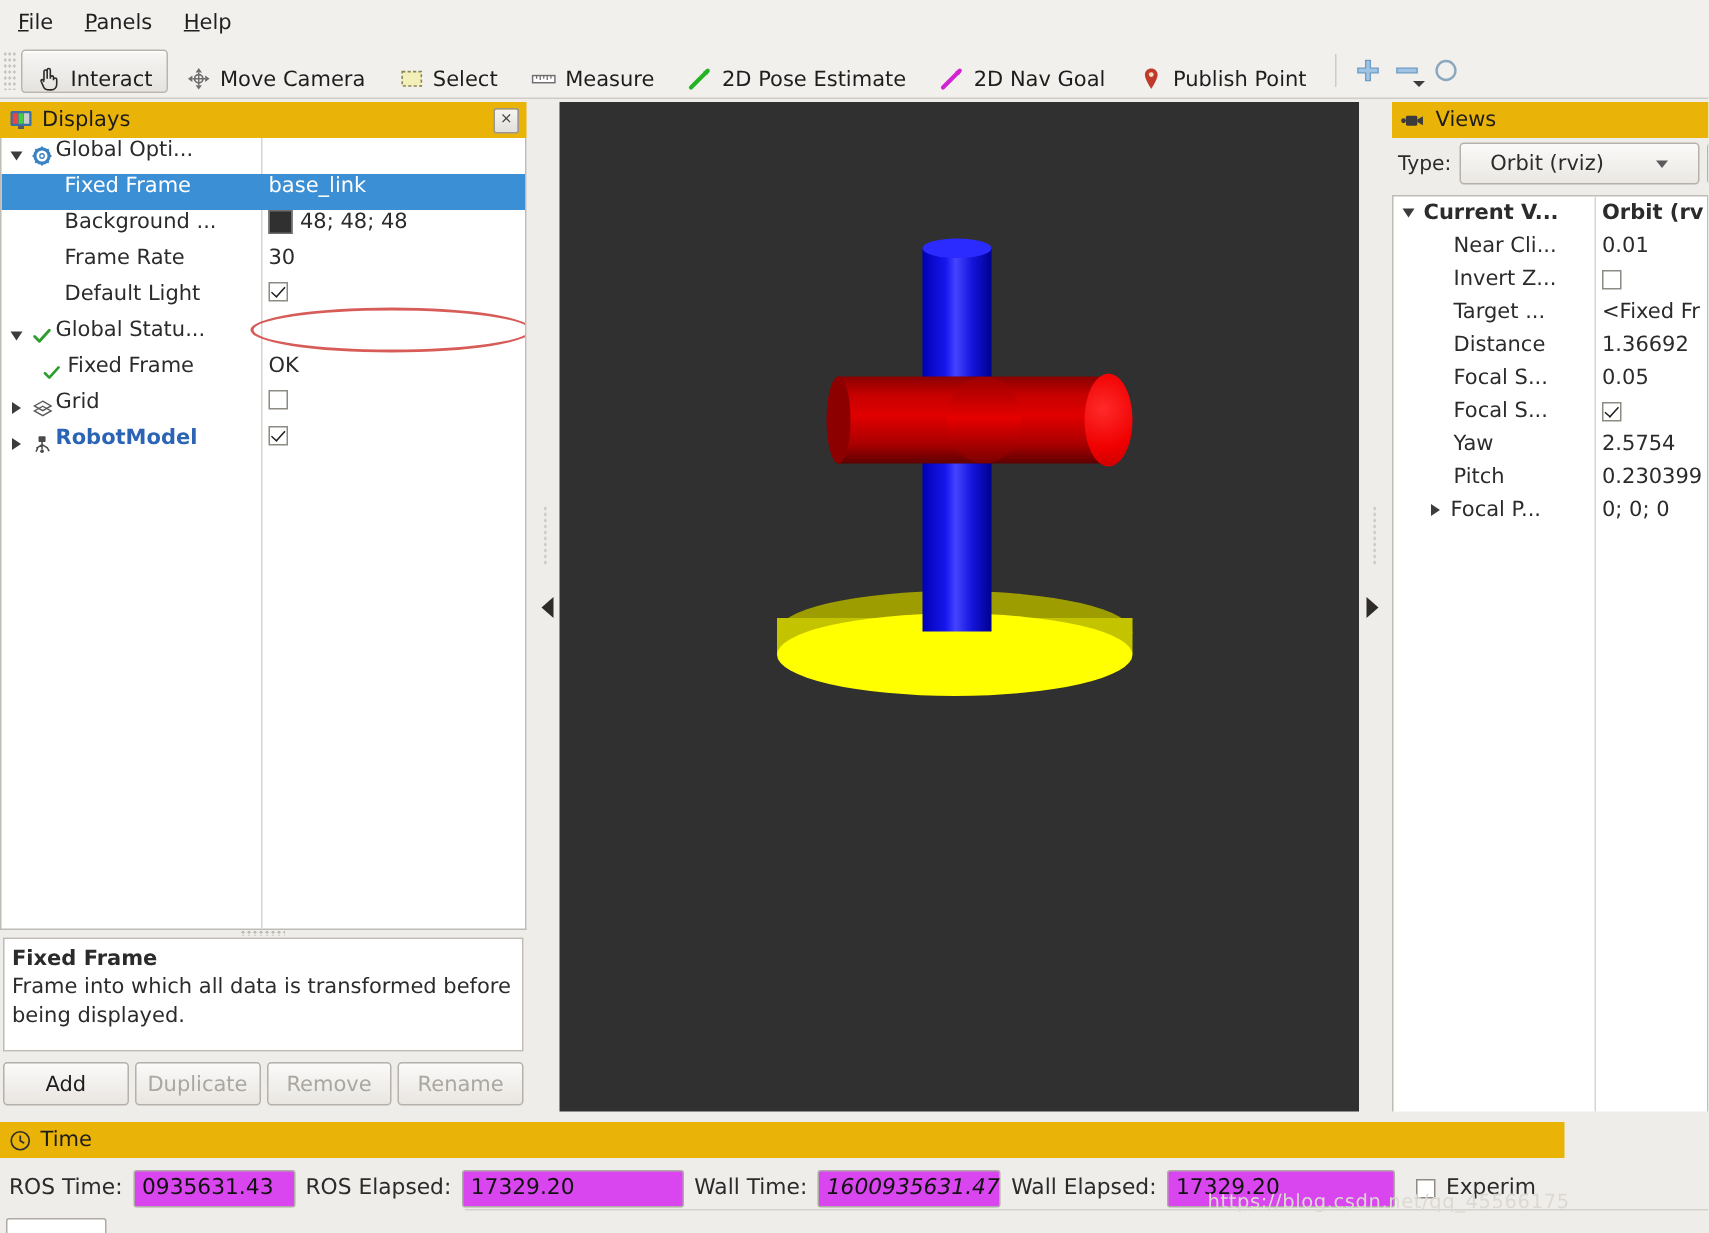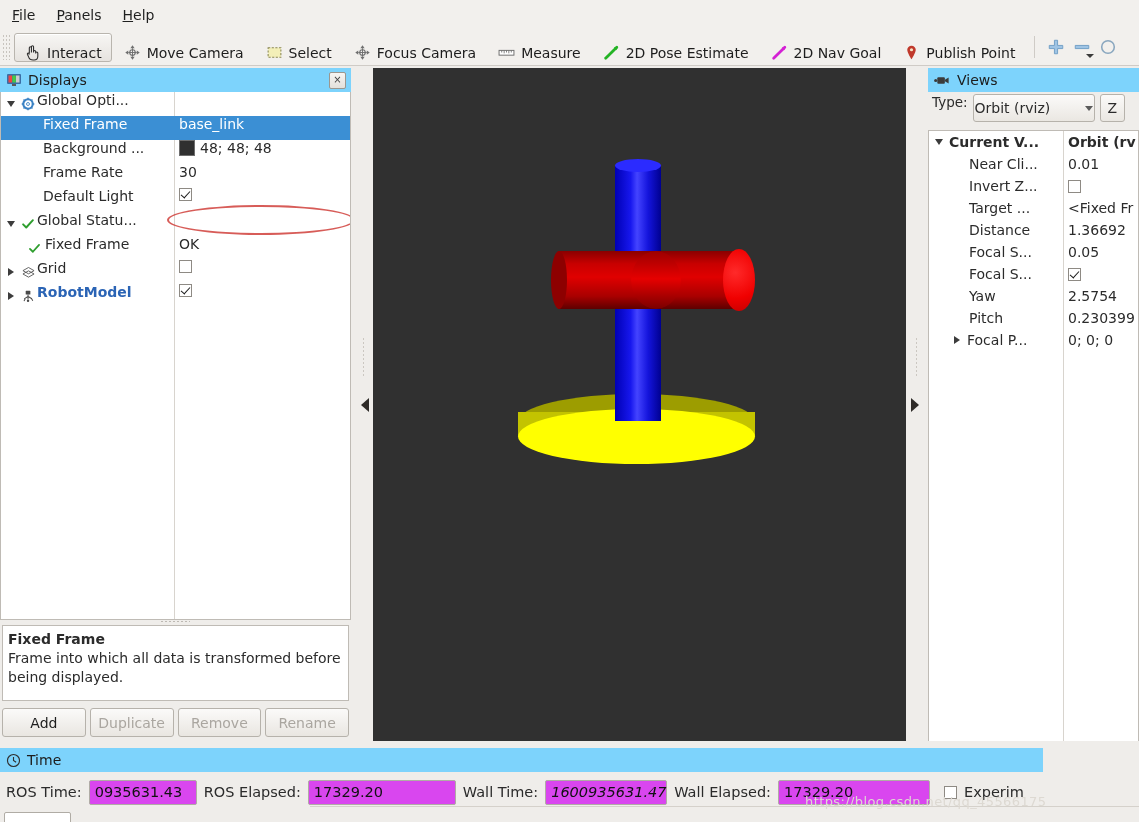--- a/index.html
+++ b/index.html
@@ -56,21 +56,21 @@
   .tb-zoom { width: 26px; height: 26px; display:flex; align-items:center; justify-content:center; }
   .tb-arrow {
     position: absolute; width: 0; height: 0;
     border-left: 4px solid transparent; border-right: 4px solid transparent;
     border-top: 4px solid #3b3b3b;
   }
 
   
   .dock-title {
     height: 24px; display: flex; align-items: center; gap: 6px;
-    background: #7dd3fc; padding-left: 6px;
+    background: #eab308; padding-left: 6px;
     font-size: 14px; color: #1c1c1c;
   }
   .dock-close {
     margin-left: auto; margin-right: 5px;
     width: 15px; height: 15px; border: 1px solid #9b978f; border-radius: 2px;
     background: linear-gradient(#f6f5f3, #e3e0db);
     font-size: 10px; line-height: 13px; text-align: center; color: #444;
     cursor: default;
   }
 
@@ -209,25 +209,25 @@
     clip-path: ellipse(50% 50% at 50% 50%);
   }
 
   
   .views {
     position: absolute; left: 928px; top: 68px; width: 211px; height: 673px;
     overflow: hidden;
   }
   .views-type {
     position: absolute; left: 0; top: 26px; width: 211px; height: 30px;
-    display: flex; align-items: flex-start; gap: 5px; padding-left: 4px;
+    display: flex; align-items: center; gap: 5px; padding-left: 4px;
     box-sizing: border-box;
   }
   .combo {
-    height: 26px; min-width: 118px; padding: 0 1px;
+    height: 26px; min-width: 118px; padding: 0 20px;
     border: 1px solid #b6b2ab; border-radius: 3px;
     background: linear-gradient(#fbfaf9, #eae7e2);
     display: flex; align-items: center; justify-content: space-between; gap: 10px;
     font-size: 14px; cursor: default;
   }
   .combo .cb-tri { width:0;height:0;border-left:4.5px solid transparent;border-right:4.5px solid transparent;border-top:5px solid #5b5b5b; }
   .zero-btn {
     height: 26px; padding: 0 7px; border: 1px solid #b6b2ab; border-radius: 3px;
     background: linear-gradient(#fbfaf9, #eae7e2); font-size: 14px;
     display: flex; align-items: center; cursor: default;
@@ -306,28 +306,20 @@
       <span>Move Camera</span>
     </div>
 
     <div class="tb-btn">
       <svg class="tb-icon" viewBox="0 0 16 16">
         <rect x="2" y="3.5" width="12" height="9" fill="#f3efb8" stroke="#8a8754" stroke-width="1" stroke-dasharray="2 1.4"></rect>
       </svg>
       <span>Select</span>
     </div>
 
-    <div class="tb-btn">
-      <svg class="tb-icon" viewBox="0 0 16 16">
-        <path d="M8 1.2 10 4H6zM8 14.8 6 12h4zM1.2 8 4 6v4zM14.8 8 12 10V6z" fill="#6f6f6f"></path>
-        <circle cx="8" cy="8" r="2.6" fill="none" stroke="#6f6f6f" stroke-width="1.1"></circle>
-        <path d="M8 4v8M4 8h8" stroke="#6f6f6f" stroke-width=".9"></path>
-      </svg>
-      <span>Focus Camera</span>
-    </div>
 
     <div class="tb-btn">
       <svg class="tb-icon" viewBox="0 0 16 16">
         <rect x="1" y="6" width="14" height="4.5" fill="#fff" stroke="#6d6d6d" stroke-width=".9"></rect>
         <path d="M3.5 6v2M5.8 6v2.8M8 6v2M10.2 6v2.8M12.5 6v2" stroke="#6d6d6d" stroke-width=".8"></path>
       </svg>
       <span>Measure</span>
     </div>
 
     <div class="tb-btn">

